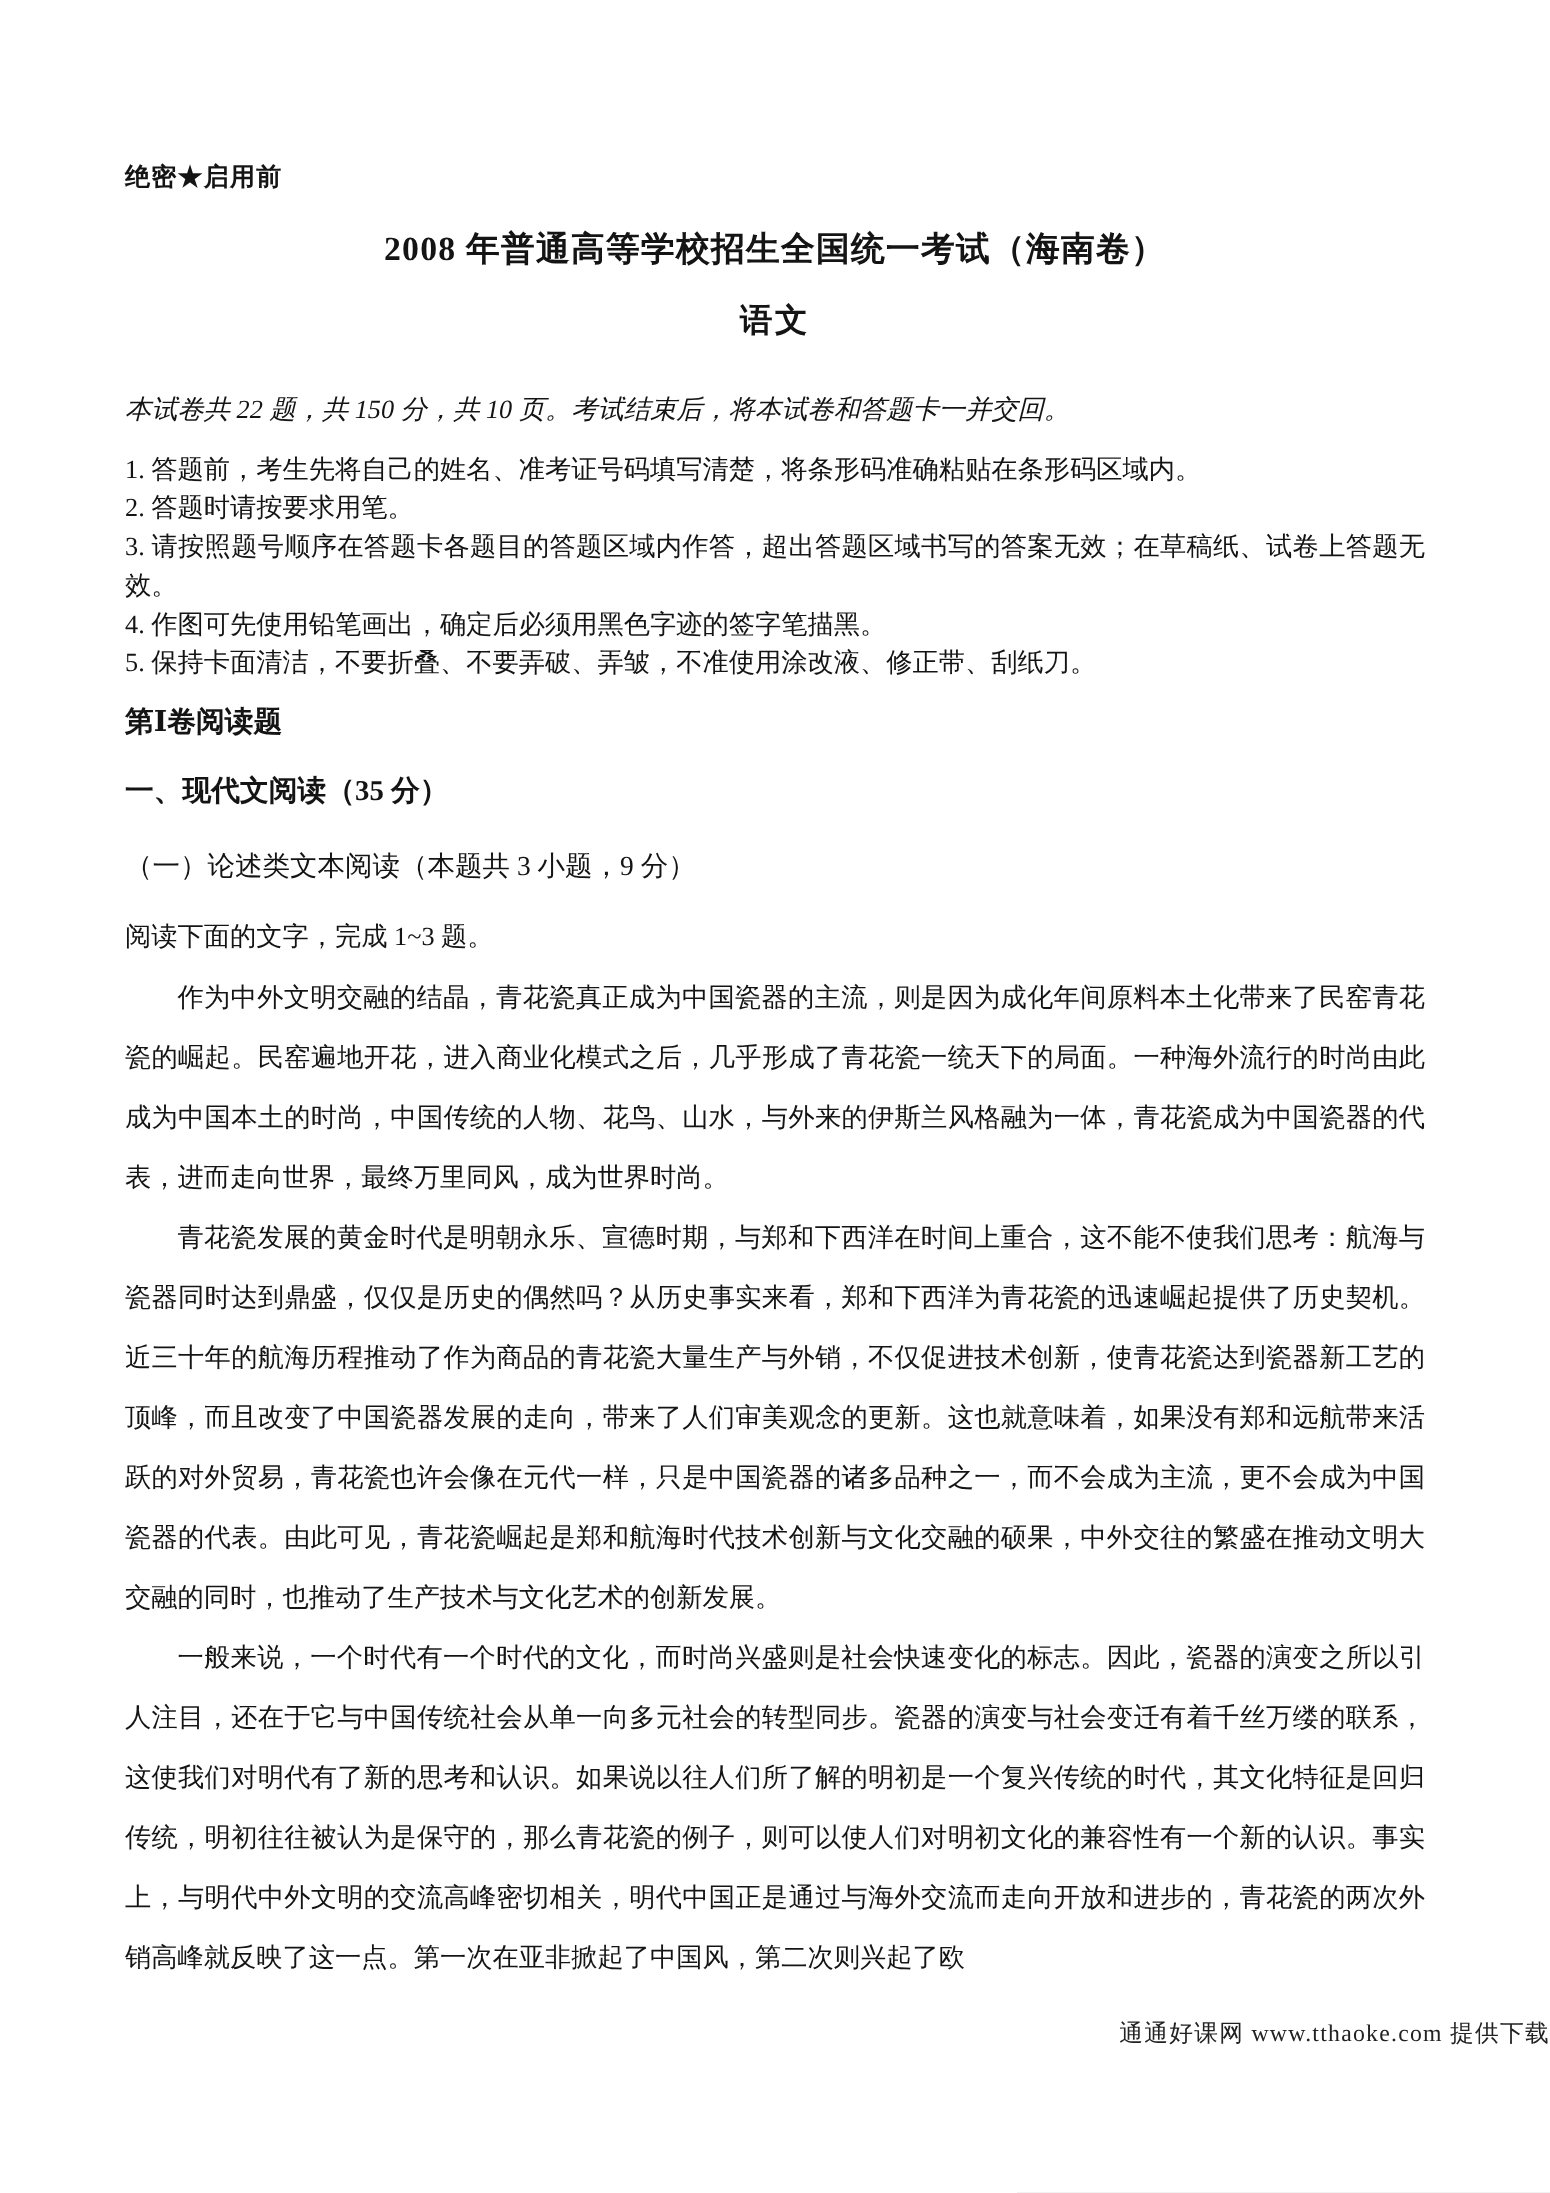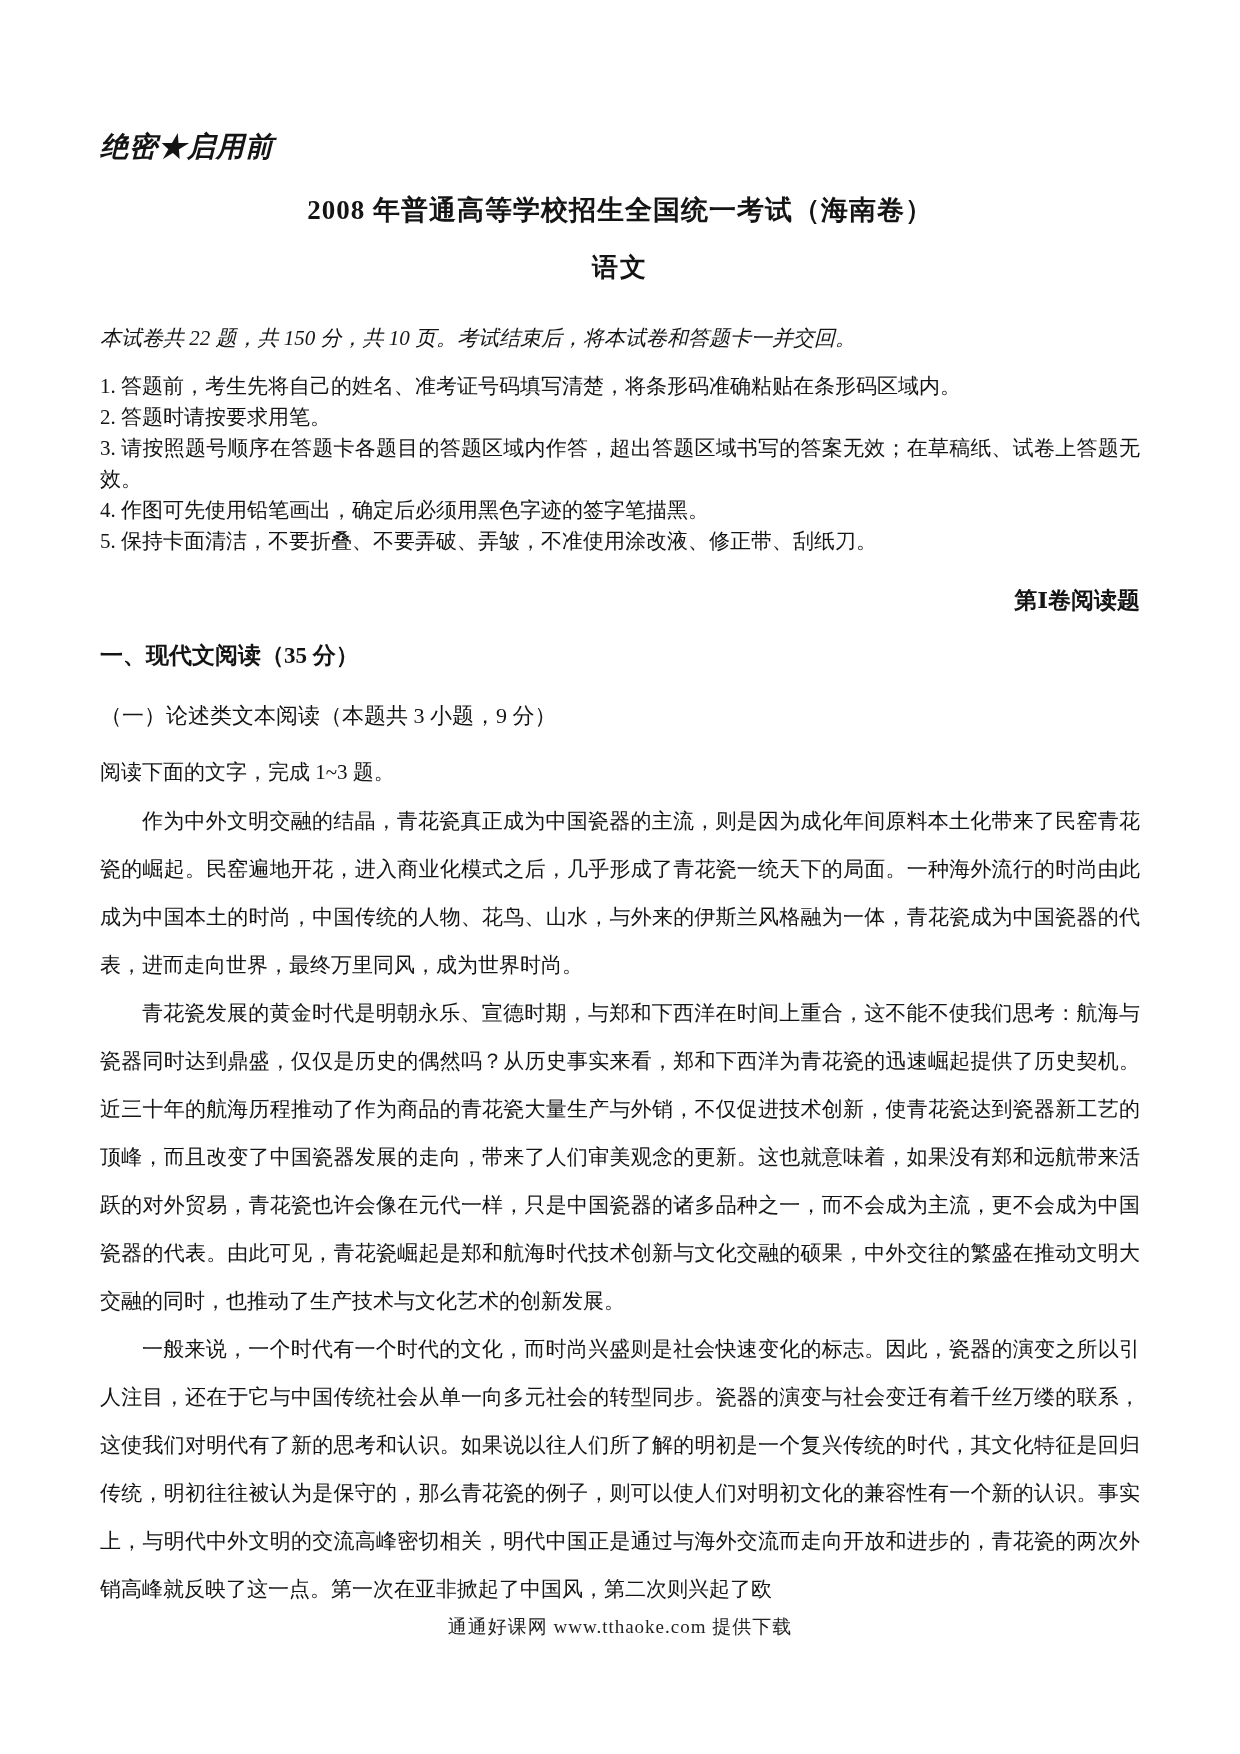--- a/index.html
+++ b/index.html
@@ -9,24 +9,23 @@
     position: relative;
     width: 1240px;
     height: 1754px;
     margin: 0 auto;
     background: #ffffff;
     color: #141414;
     padding: 128px 100px 0 100px;
     overflow: hidden;
   }
   .classification {
-    font-size: 28px;
+    font-size: 20px;
     font-weight: bold;
     letter-spacing: 1px;
-    font-style: italic;
   }
   .title {
     text-align: center;
     font-size: 27px;
     font-weight: bold;
     margin-top: 26px;
     letter-spacing: 1px;
   }
   .subject {
     text-align: center;
@@ -49,24 +48,24 @@
   }
   .notice-list {
     margin-top: 18px;
   }
   .notice-list p {
     font-size: 21px;
     line-height: 31px;
     text-align: justify;
   }
   .part-heading {
-    text-align: right;
+    text-align: left;
     font-size: 23px;
     font-weight: bold;
-    margin-top: 28px;
+    margin-top: 16px;
   }
   .section-heading {
     font-size: 23px;
     font-weight: bold;
     margin-top: 24px;
   }
   .subsection-heading {
     font-size: 22px;
     font-weight: normal;
     margin-top: 30px;
@@ -83,21 +82,21 @@
     font-size: 21px;
     line-height: 48px;
     text-align: justify;
     text-indent: 2em;
   }
   .footer {
     position: absolute;
     left: 0;
     right: 0;
     top: 1614px;
-    text-align: center;
+    text-align: right;
     font-size: 19px;
     color: #222;
     letter-spacing: 1px;
   }
 </style>
 </head>
 <body>
 
 <div class="page">
 

